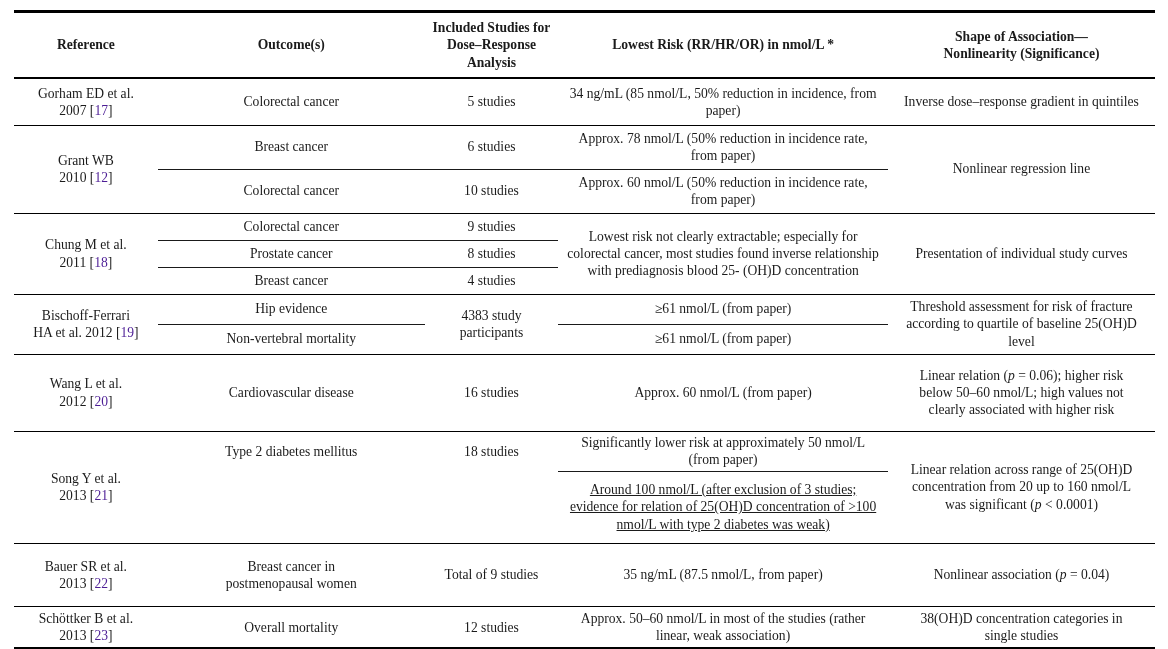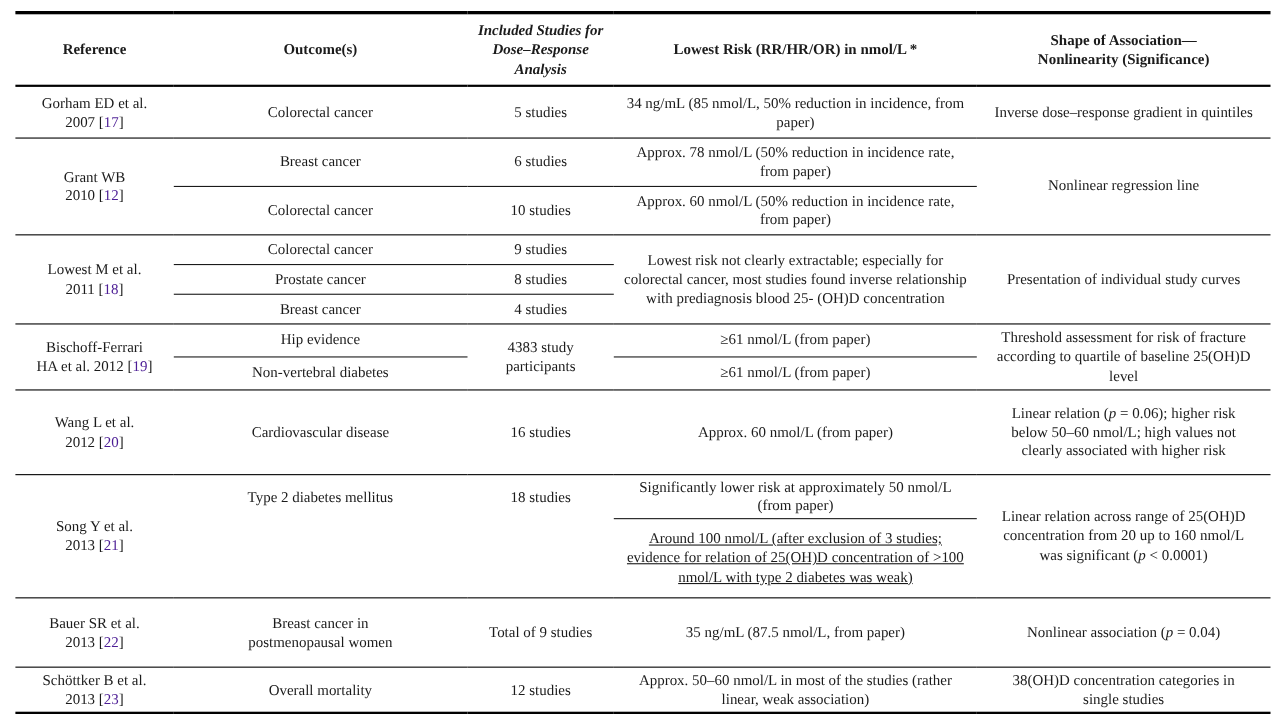--- a/index.html
+++ b/index.html
@@ -45,21 +45,21 @@
   tr.h77 { height: 77px; }
   tr.h40 { height: 40px; }
   tr.h72 { height: 72px; text-decoration: underline; }
   tr.h55 { height: 55px; }
   tr.h42 { height: 42px; font-family: Liberation Serif, serif; }
   .cite { color: #4c1d95; cursor: pointer; }
   .it { font-style: italic; }
   .mw170 { max-width: 170px; margin: 12px auto; }
   .mw195 { max-width: 200px; margin: 0 auto; }
   .mw230 { max-width: 235px; margin: 0 auto; }
-  .mw120 { max-width: 125px; margin: 0 auto; font-style: italic; }
+  .mw120 { max-width: 125px; margin: 0 auto; }
 </style>
 </head>
 <body>
 
 <table class="paper-table">
   <colgroup>
     <col class="c1">
       <col class="c2">
       <col class="c3">
       <col class="c4">
@@ -108,21 +108,21 @@
     <tr class="h44">
       <td>Colorectal cancer</td>
       <td>10 studies</td>
       <td>Approx. 60 nmol/L (50% reduction in incidence rate, from paper)</td>
     </tr>
   </tbody>
 
   <tbody>
     <tr class="h27">
       <td rowspan="3">
-        <div>Lowest M et al.</div>
+        <div>Chung M et al.</div>
         <div><span>2011</span> <span>[</span><span class="cite">18</span><span>]</span></div>
       </td>
       <td class="sep">Colorectal cancer</td>
       <td class="sep">9 studies</td>
       <td rowspan="3">Lowest risk not clearly extractable; especially for colorectal cancer, most studies found inverse relationship with prediagnosis blood 25- (OH)D concentration</td>
       <td rowspan="3">
           <div class="mw230">Presentation of individual study curves</div>
         </td>
     </tr>
     <tr class="h27">
@@ -142,21 +142,21 @@
         <div><span>HA et al. 2012</span> <span>[</span><span class="cite">19</span><span>]</span></div>
       </td>
       <td class="sep">Hip evidence</td>
       <td rowspan="2">4383 study participants</td>
       <td class="sep">≥61 nmol/L (from paper)</td>
       <td rowspan="2">
           <div class="mw230">Threshold assessment for risk of fracture according to quartile of baseline 25(OH)D level</div>
         </td>
     </tr>
     <tr class="h30">
-      <td>Non-vertebral diabetes</td>
+      <td>Non-vertebral mortality</td>
       <td>≥61 nmol/L (from paper)</td>
     </tr>
   </tbody>
 
   <tbody>
     <tr class="h77">
       <td>
         <div>Wang L et al.</div>
         <div><span>2012</span> <span>[</span><span class="cite">20</span><span>]</span></div>
       </td>

